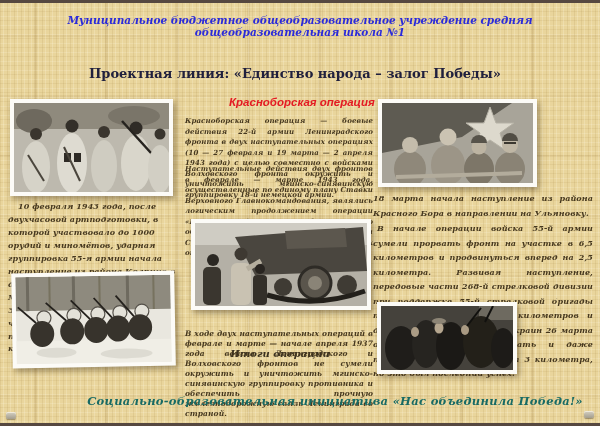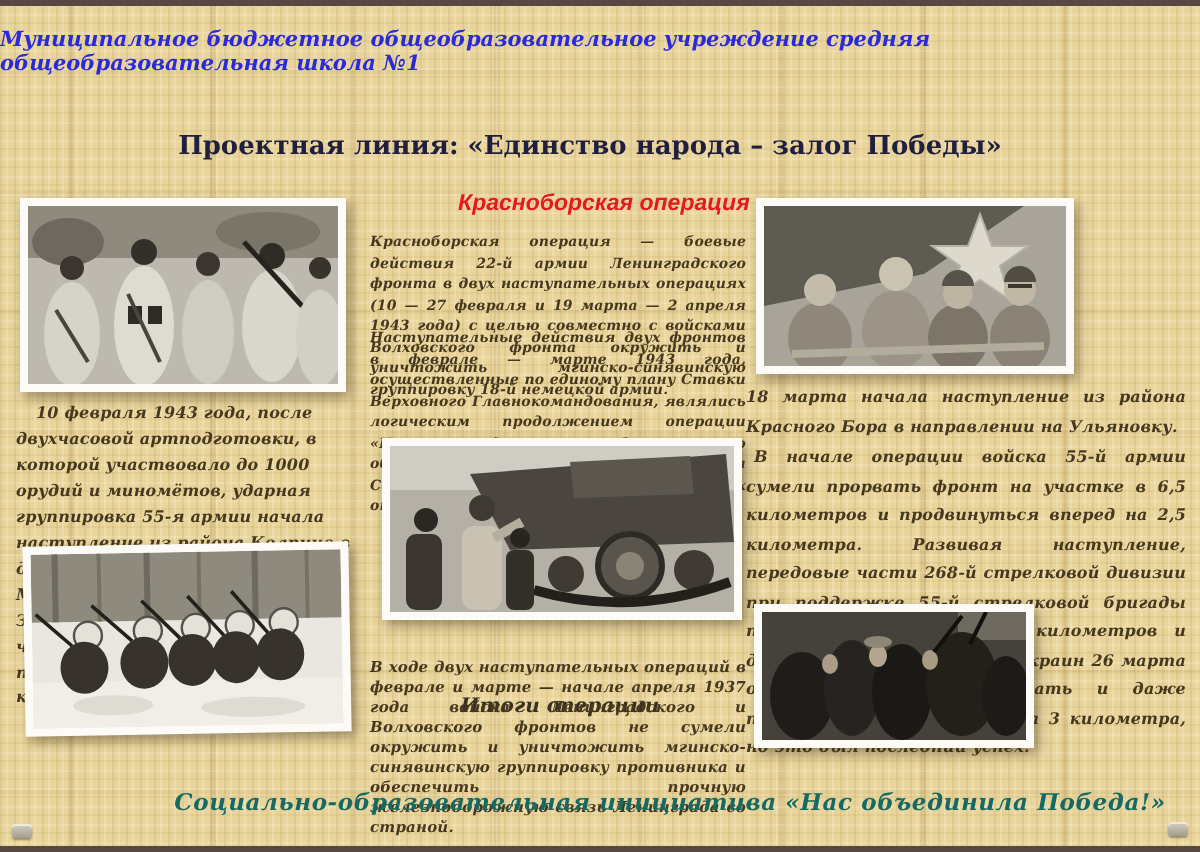--- a/index.html
+++ b/index.html
@@ -8,21 +8,21 @@
     background-color:#e9d59c;
     background-image:
       repeating-linear-gradient(90deg, rgba(171,140,75,0.16) 0 1px, transparent 1px 3px, rgba(255,250,230,0.22) 3px 4px, transparent 4px 7px),
       repeating-linear-gradient(0deg, rgba(171,140,75,0.13) 0 1px, transparent 1px 4px, rgba(255,250,230,0.18) 4px 5px, transparent 5px 9px),
       repeating-linear-gradient(90deg, transparent 0 34px, rgba(150,115,55,0.15) 34px 37px, transparent 37px 71px),
       repeating-linear-gradient(0deg, transparent 0 29px, rgba(150,115,55,0.10) 29px 31px, transparent 31px 60px);
     font-family:"DejaVu Serif", serif;
   }
   .edge-bar{position:absolute;left:0;width:600px;background:#564840;}
   .school-line{
-    position:absolute; top:14px; left:0; width:600px; text-align:left;
+    position:absolute; top:14px; left:0; width:600px; text-align:center;
     font-style:italic; font-weight:bold; font-size:10.5px; color:#2a2ada;
   }
   .main-title{
     position:absolute; top:33px; left:0; width:600px; text-align:center;
     font-weight:bold; font-size:27px; color:#6e2b23; letter-spacing:0.5px;
   }
   .sub-title{
     position:absolute; top:66px; left:0; width:590px; text-align:center;
     font-weight:bold; font-size:13px; color:#20203e;
   }

